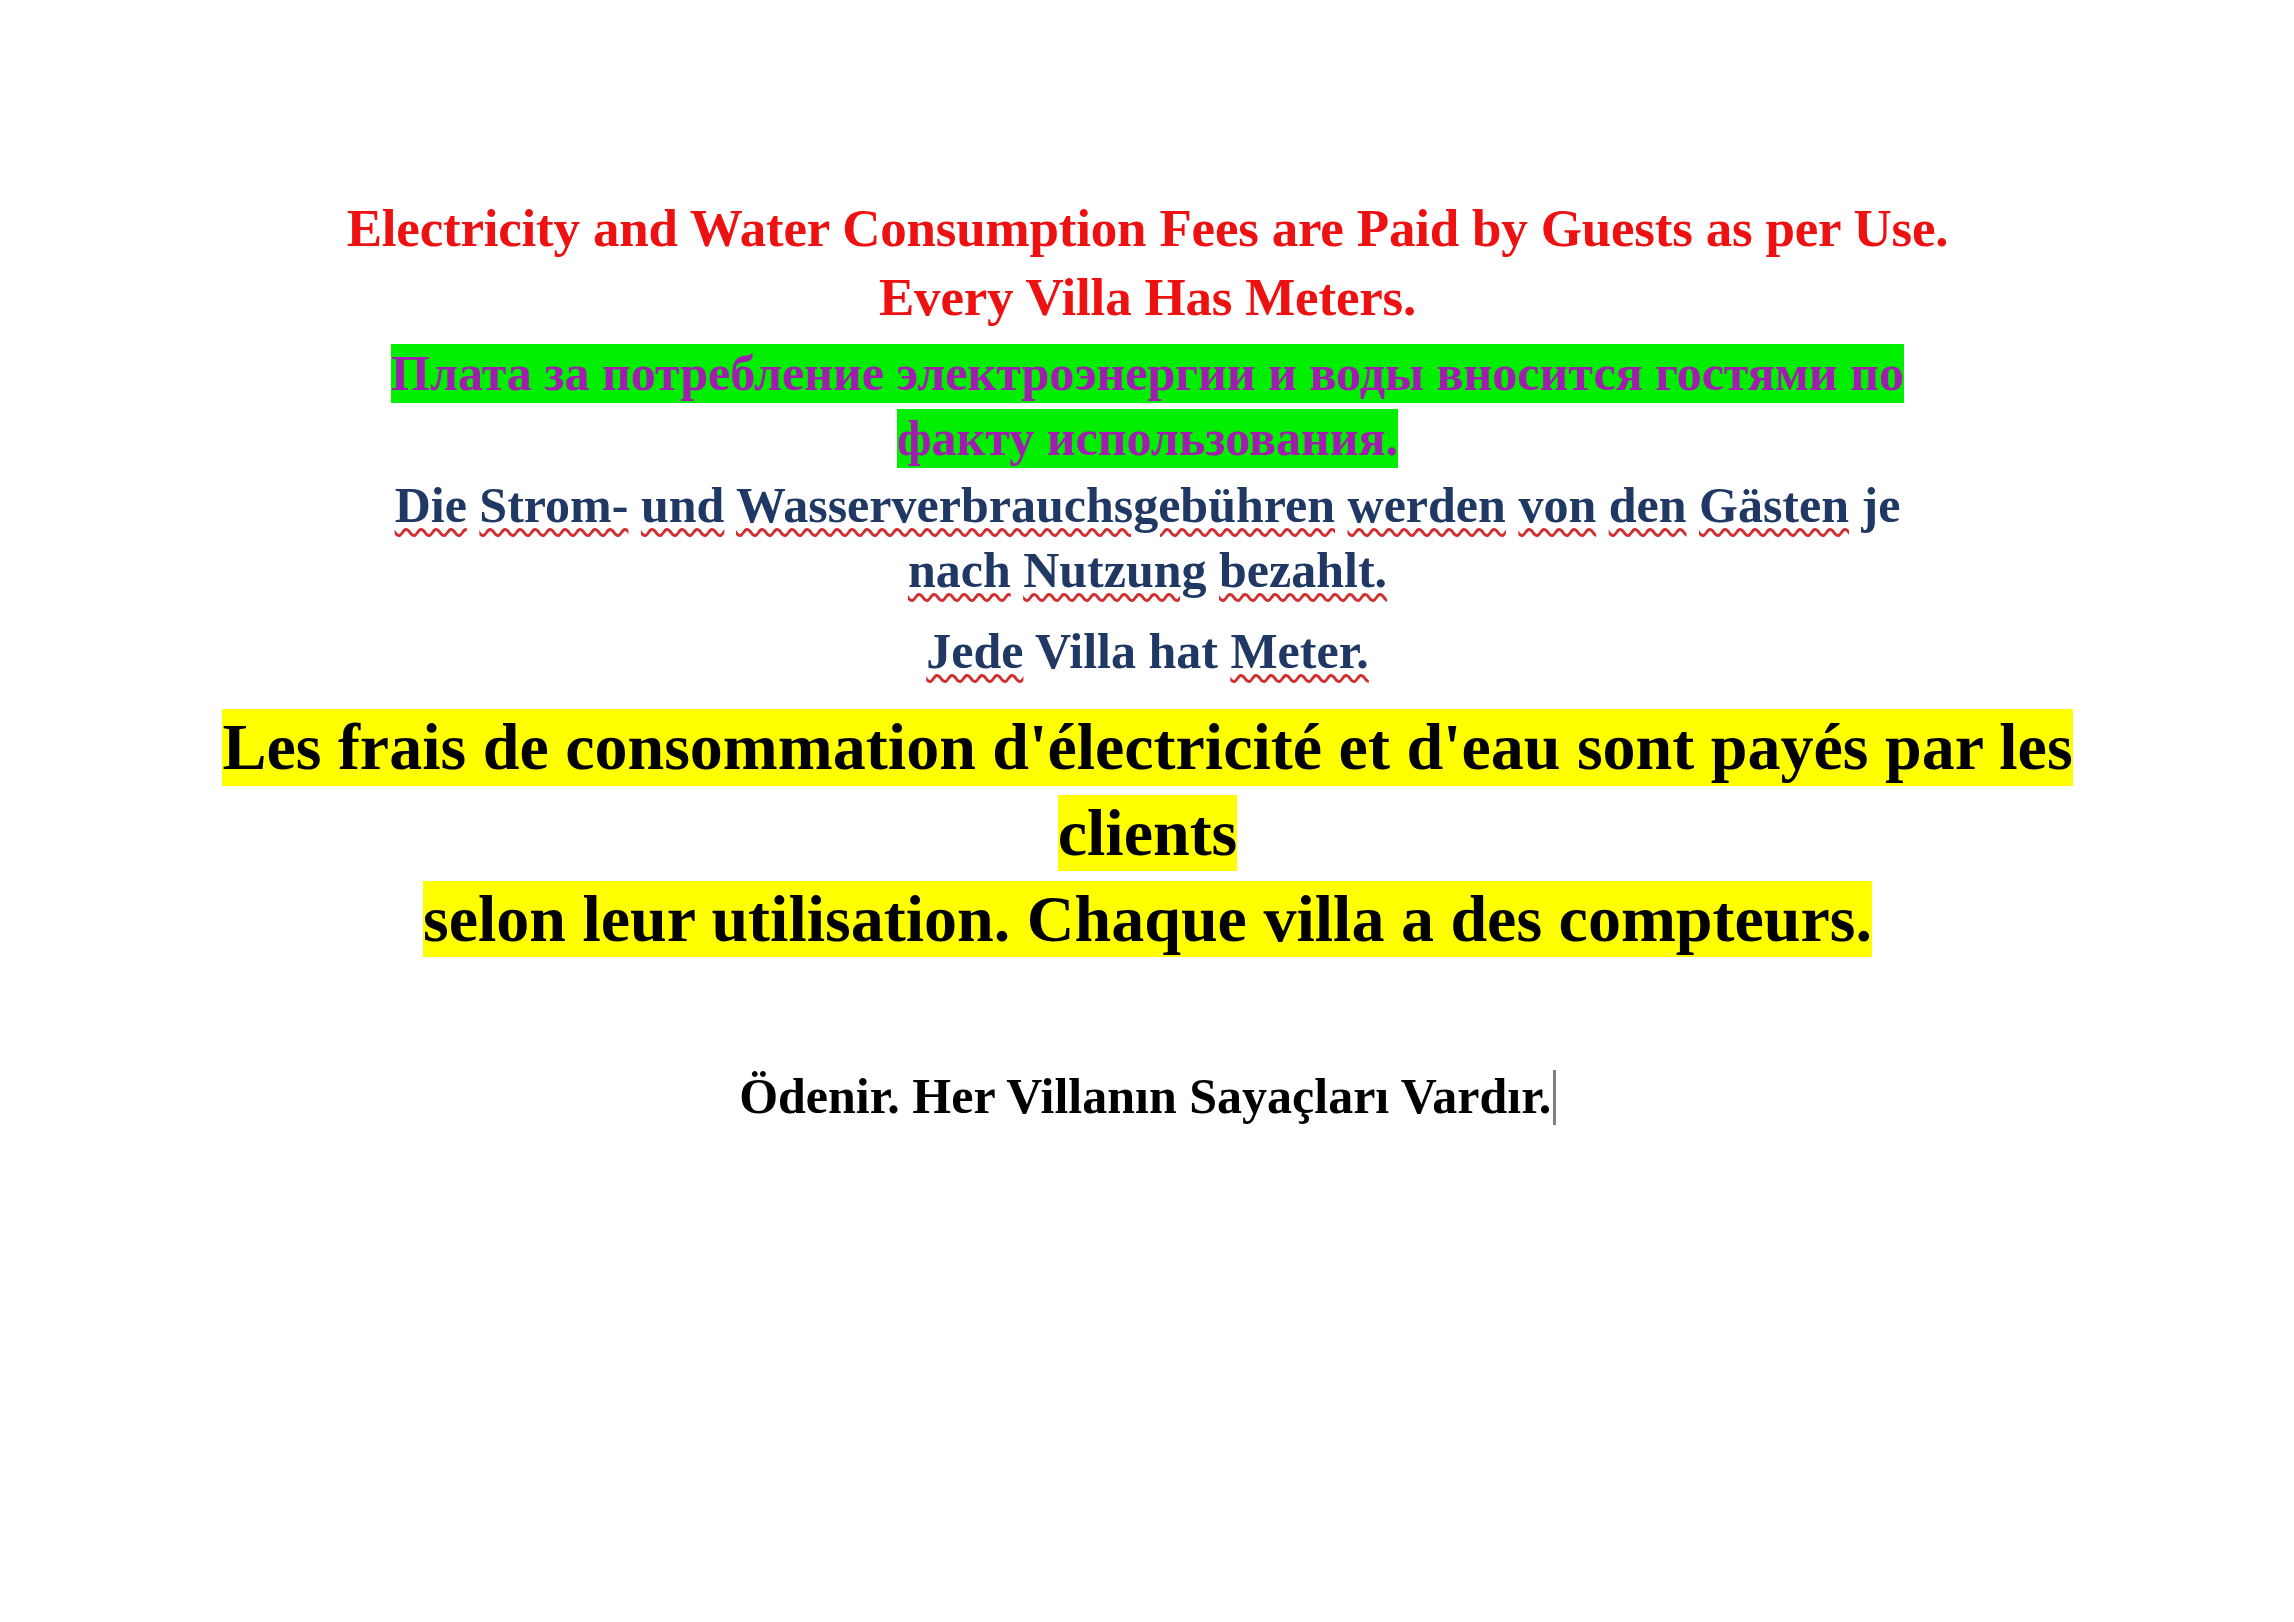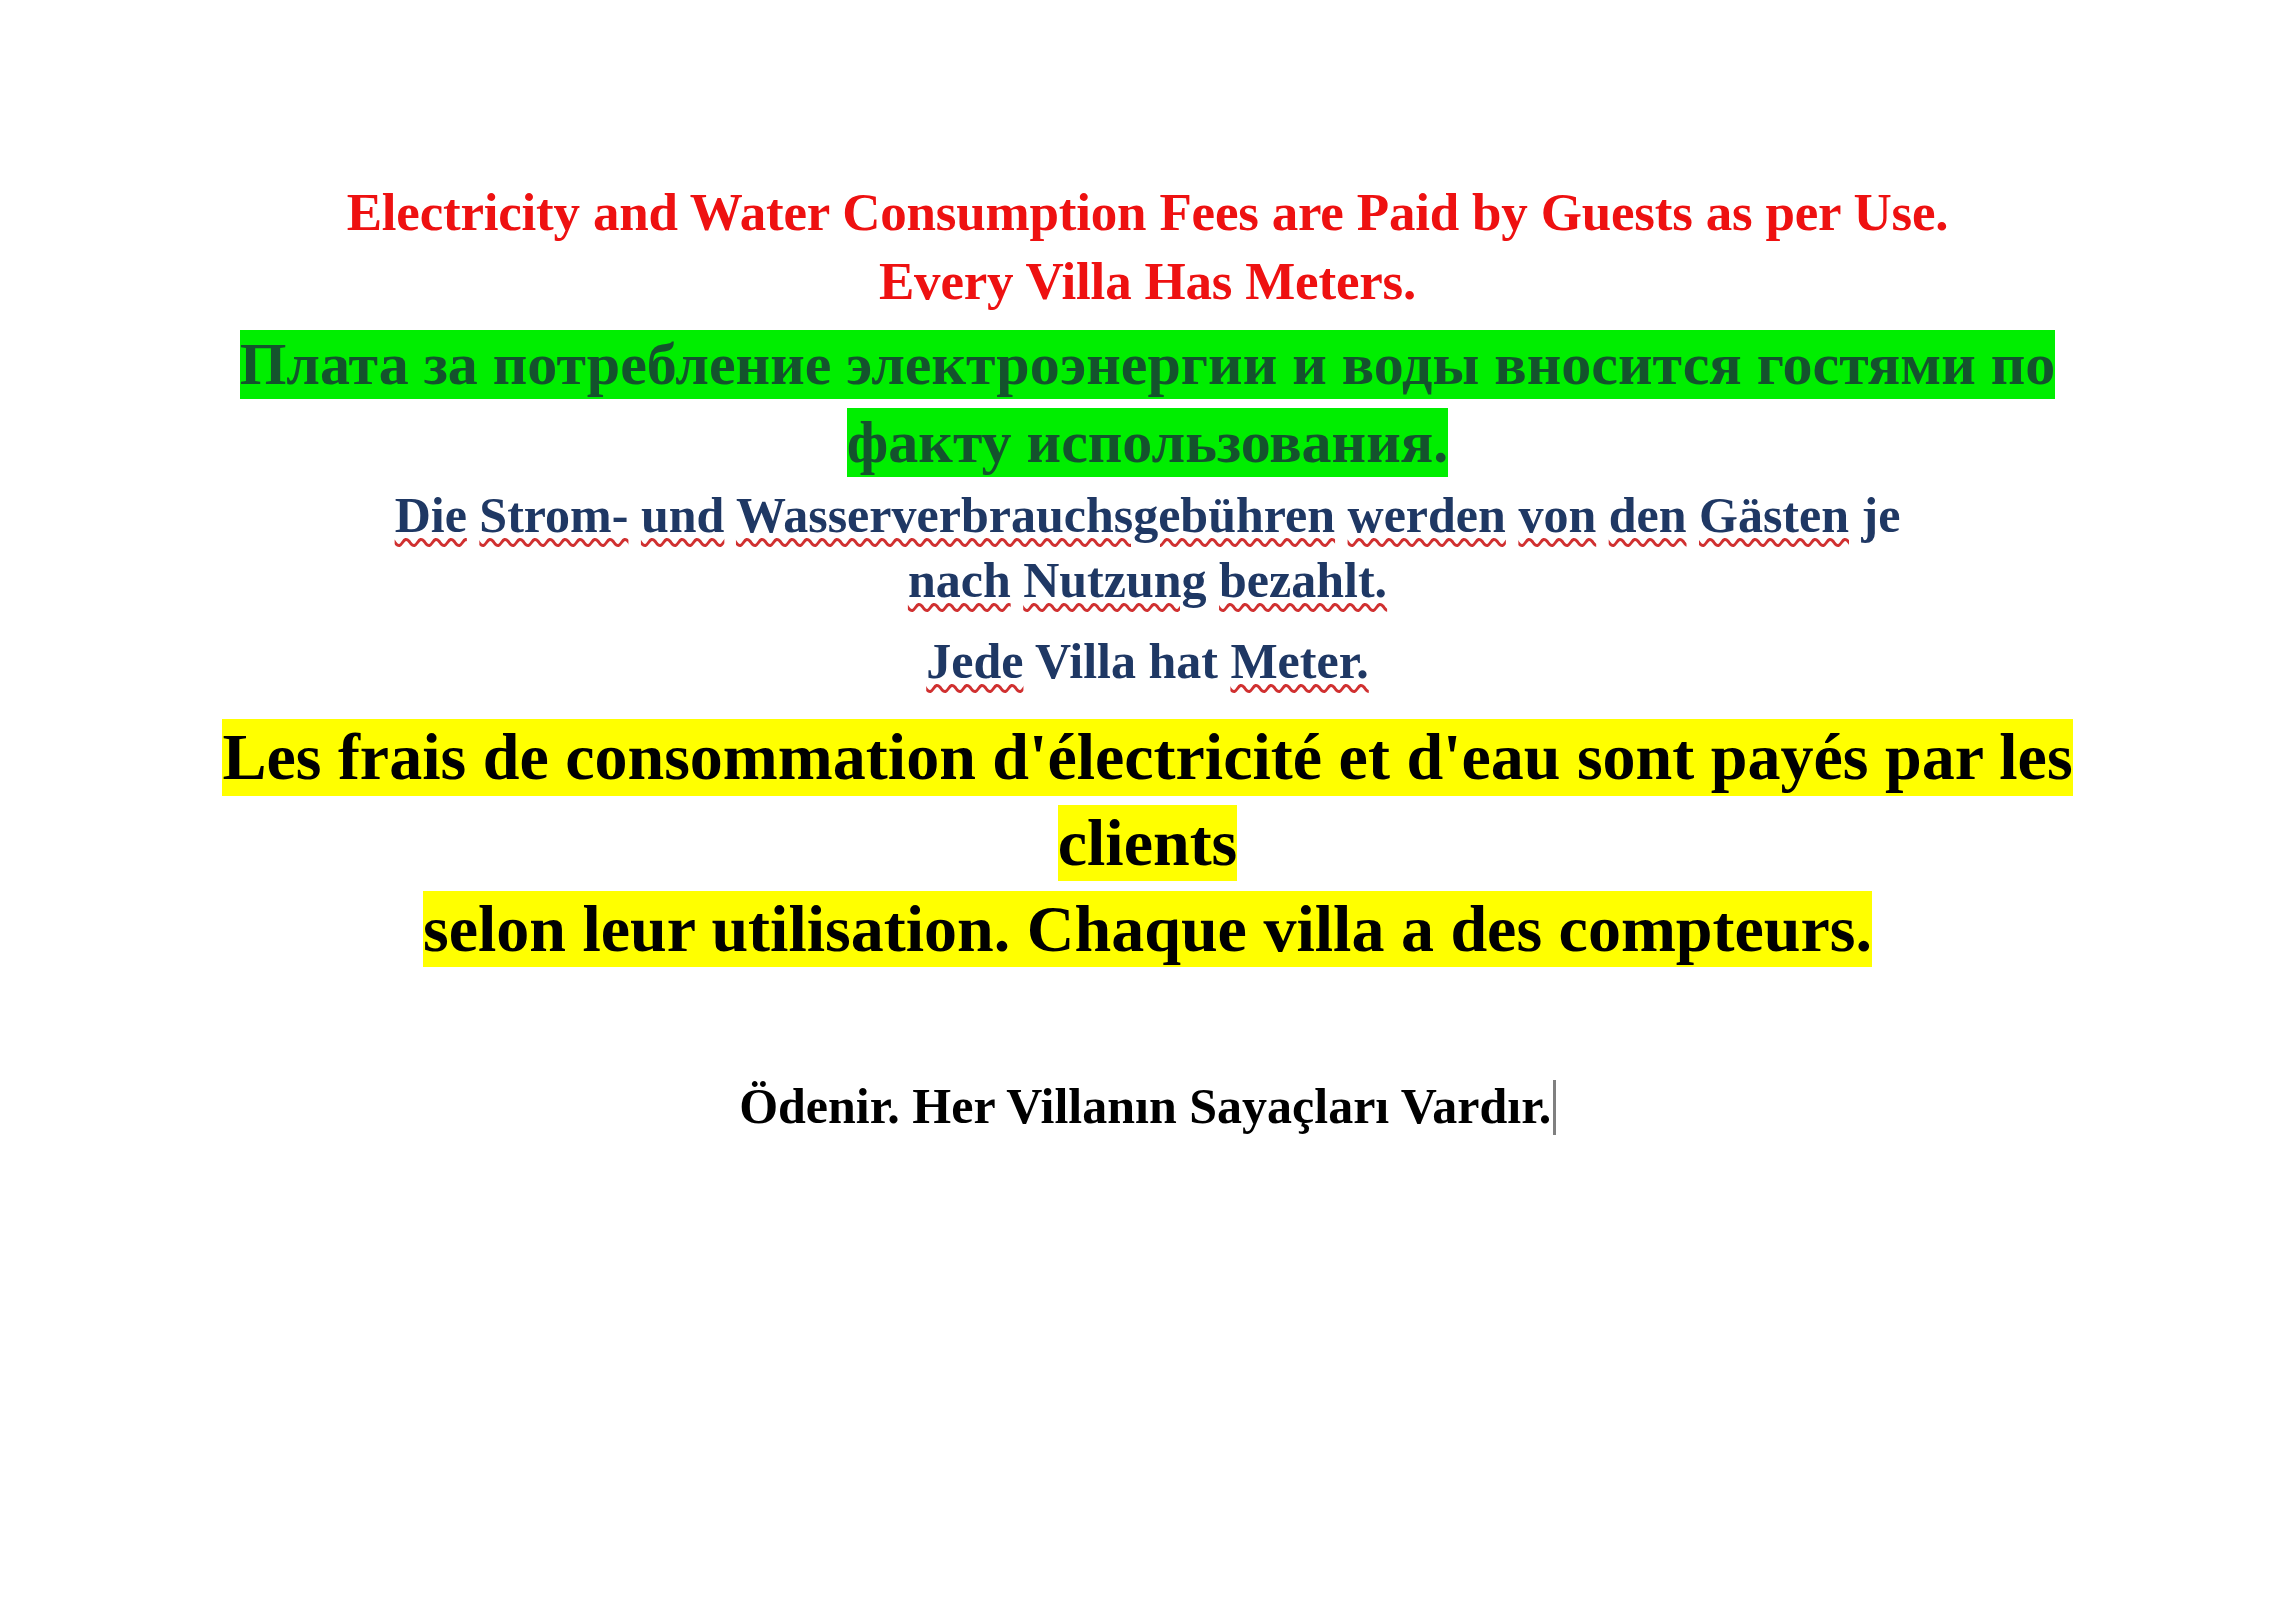--- a/index.html
+++ b/index.html
@@ -19,43 +19,43 @@
     position: relative;
     width: 2295px;
     height: 1623px;
     background: #ffffff;
     box-sizing: border-box;
   }
 
   .doc-body {
     position: absolute;
     left: 211px;
-    top: 178px;
+    top: 194px;
     width: 1873px;
   }
 
   .para {
     text-align: center;
     margin: 0;
     font-weight: bold;
     line-height: 1.30;
   }
 
   
   .para-en {
     color: #ee1111;
     font-size: 53px;
     letter-spacing: -0.2px;
     margin-bottom: 9px;
   }
 
   
   .para-ru {
-    color: #14532d;
-    font-size: 60px;
+    color: #a21caf;
+    font-size: 50px;
     margin-bottom: 1.8px;
   }
   .para-ru .hl {
     background-color: #00ee00;
     box-decoration-break: clone;
     -webkit-box-decoration-break: clone;
     padding: 0.9px 0 2.7px 0;
   }
   .para-ru-2 {
     margin-top: 18px;

